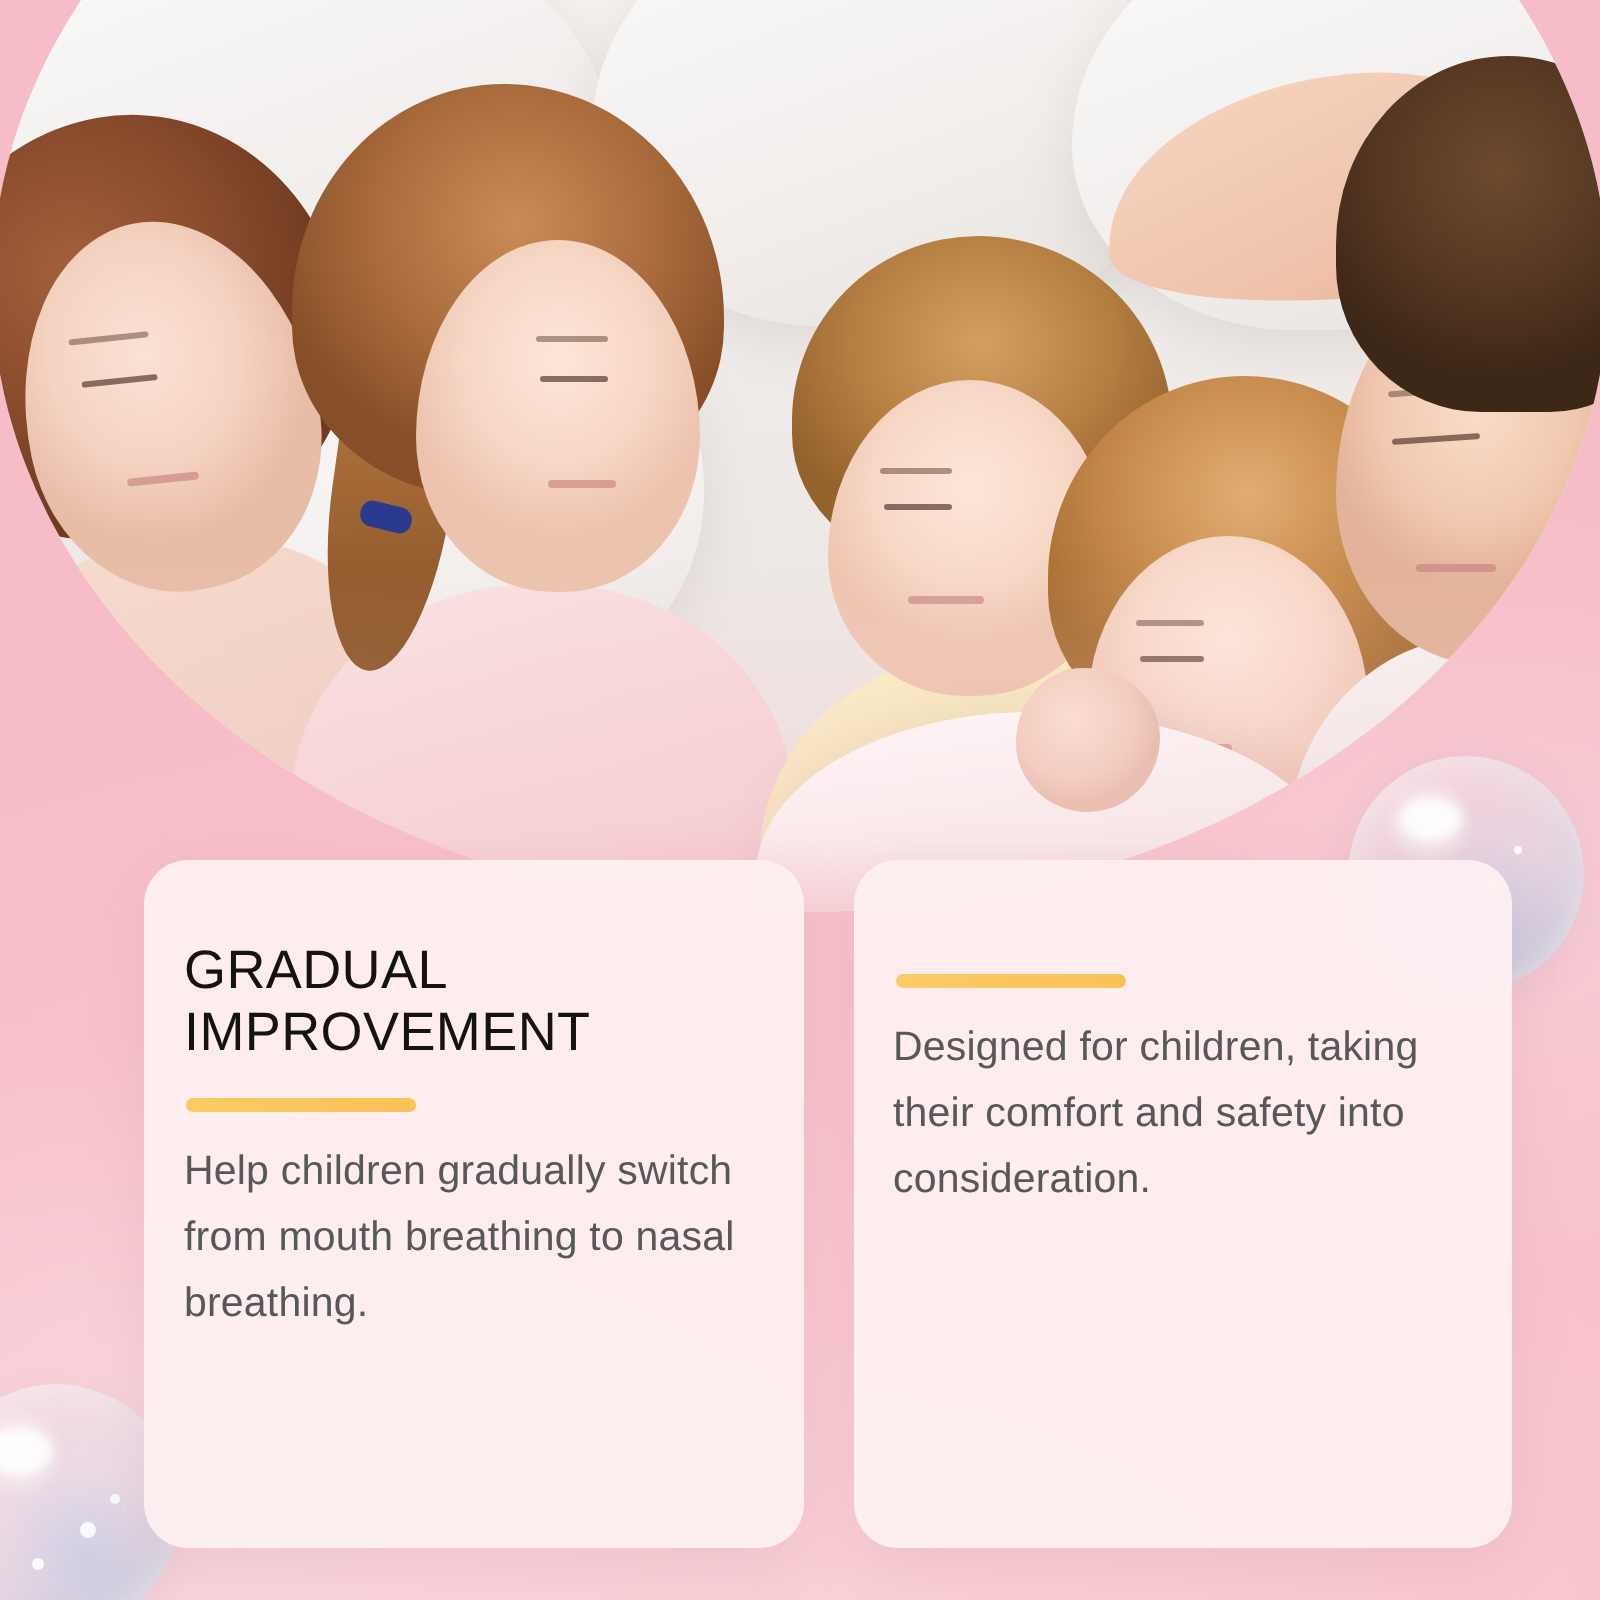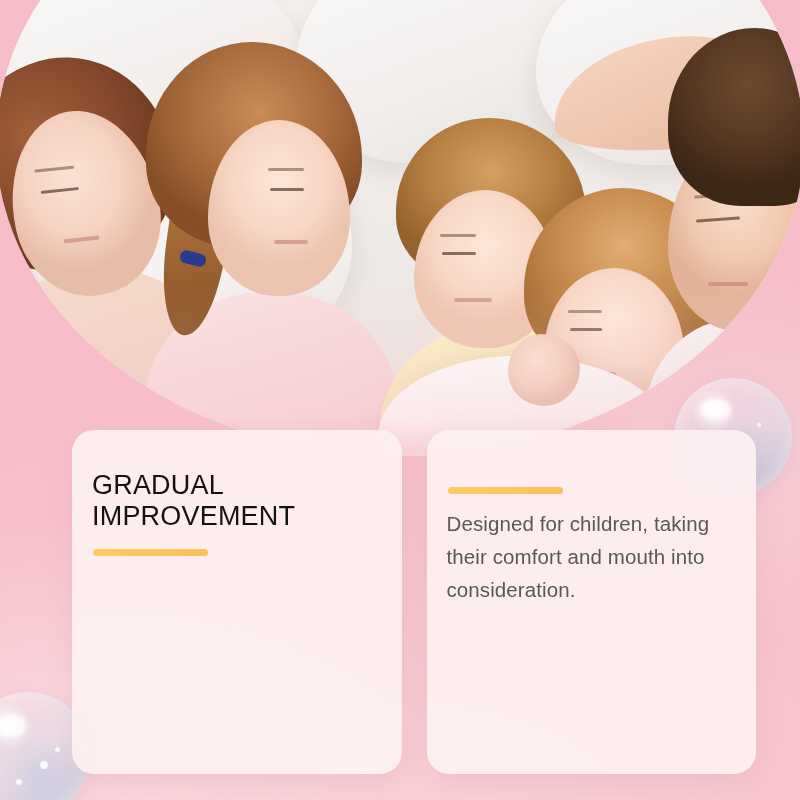--- a/index.html
+++ b/index.html
@@ -389,22 +389,23 @@
     <span class="bubble-spark" style="left:40%; top:70%; width:6px; height:6px;"></span>
     <span class="bubble-spark" style="left:72%; top:44%; width:5px; height:5px;"></span>
   </div>
 
   <div class="cards">
 
     <div class="card">
       <h2 class="card-title">GRADUAL
 IMPROVEMENT</h2>
       <div class="accent-bar"></div>
+      <p class="card-body">Help children gradually switch from mouth breathing to nasal breathing.</p>
     </div>
 
     <div class="card">
       <div class="accent-bar"></div>
-      <p class="card-body">Designed for children, taking their comfort and mouth into consideration.</p>
+      <p class="card-body">Designed for children, taking their comfort and safety into consideration.</p>
     </div>
 
   </div>
 
 </div>
 
 </body></html>

